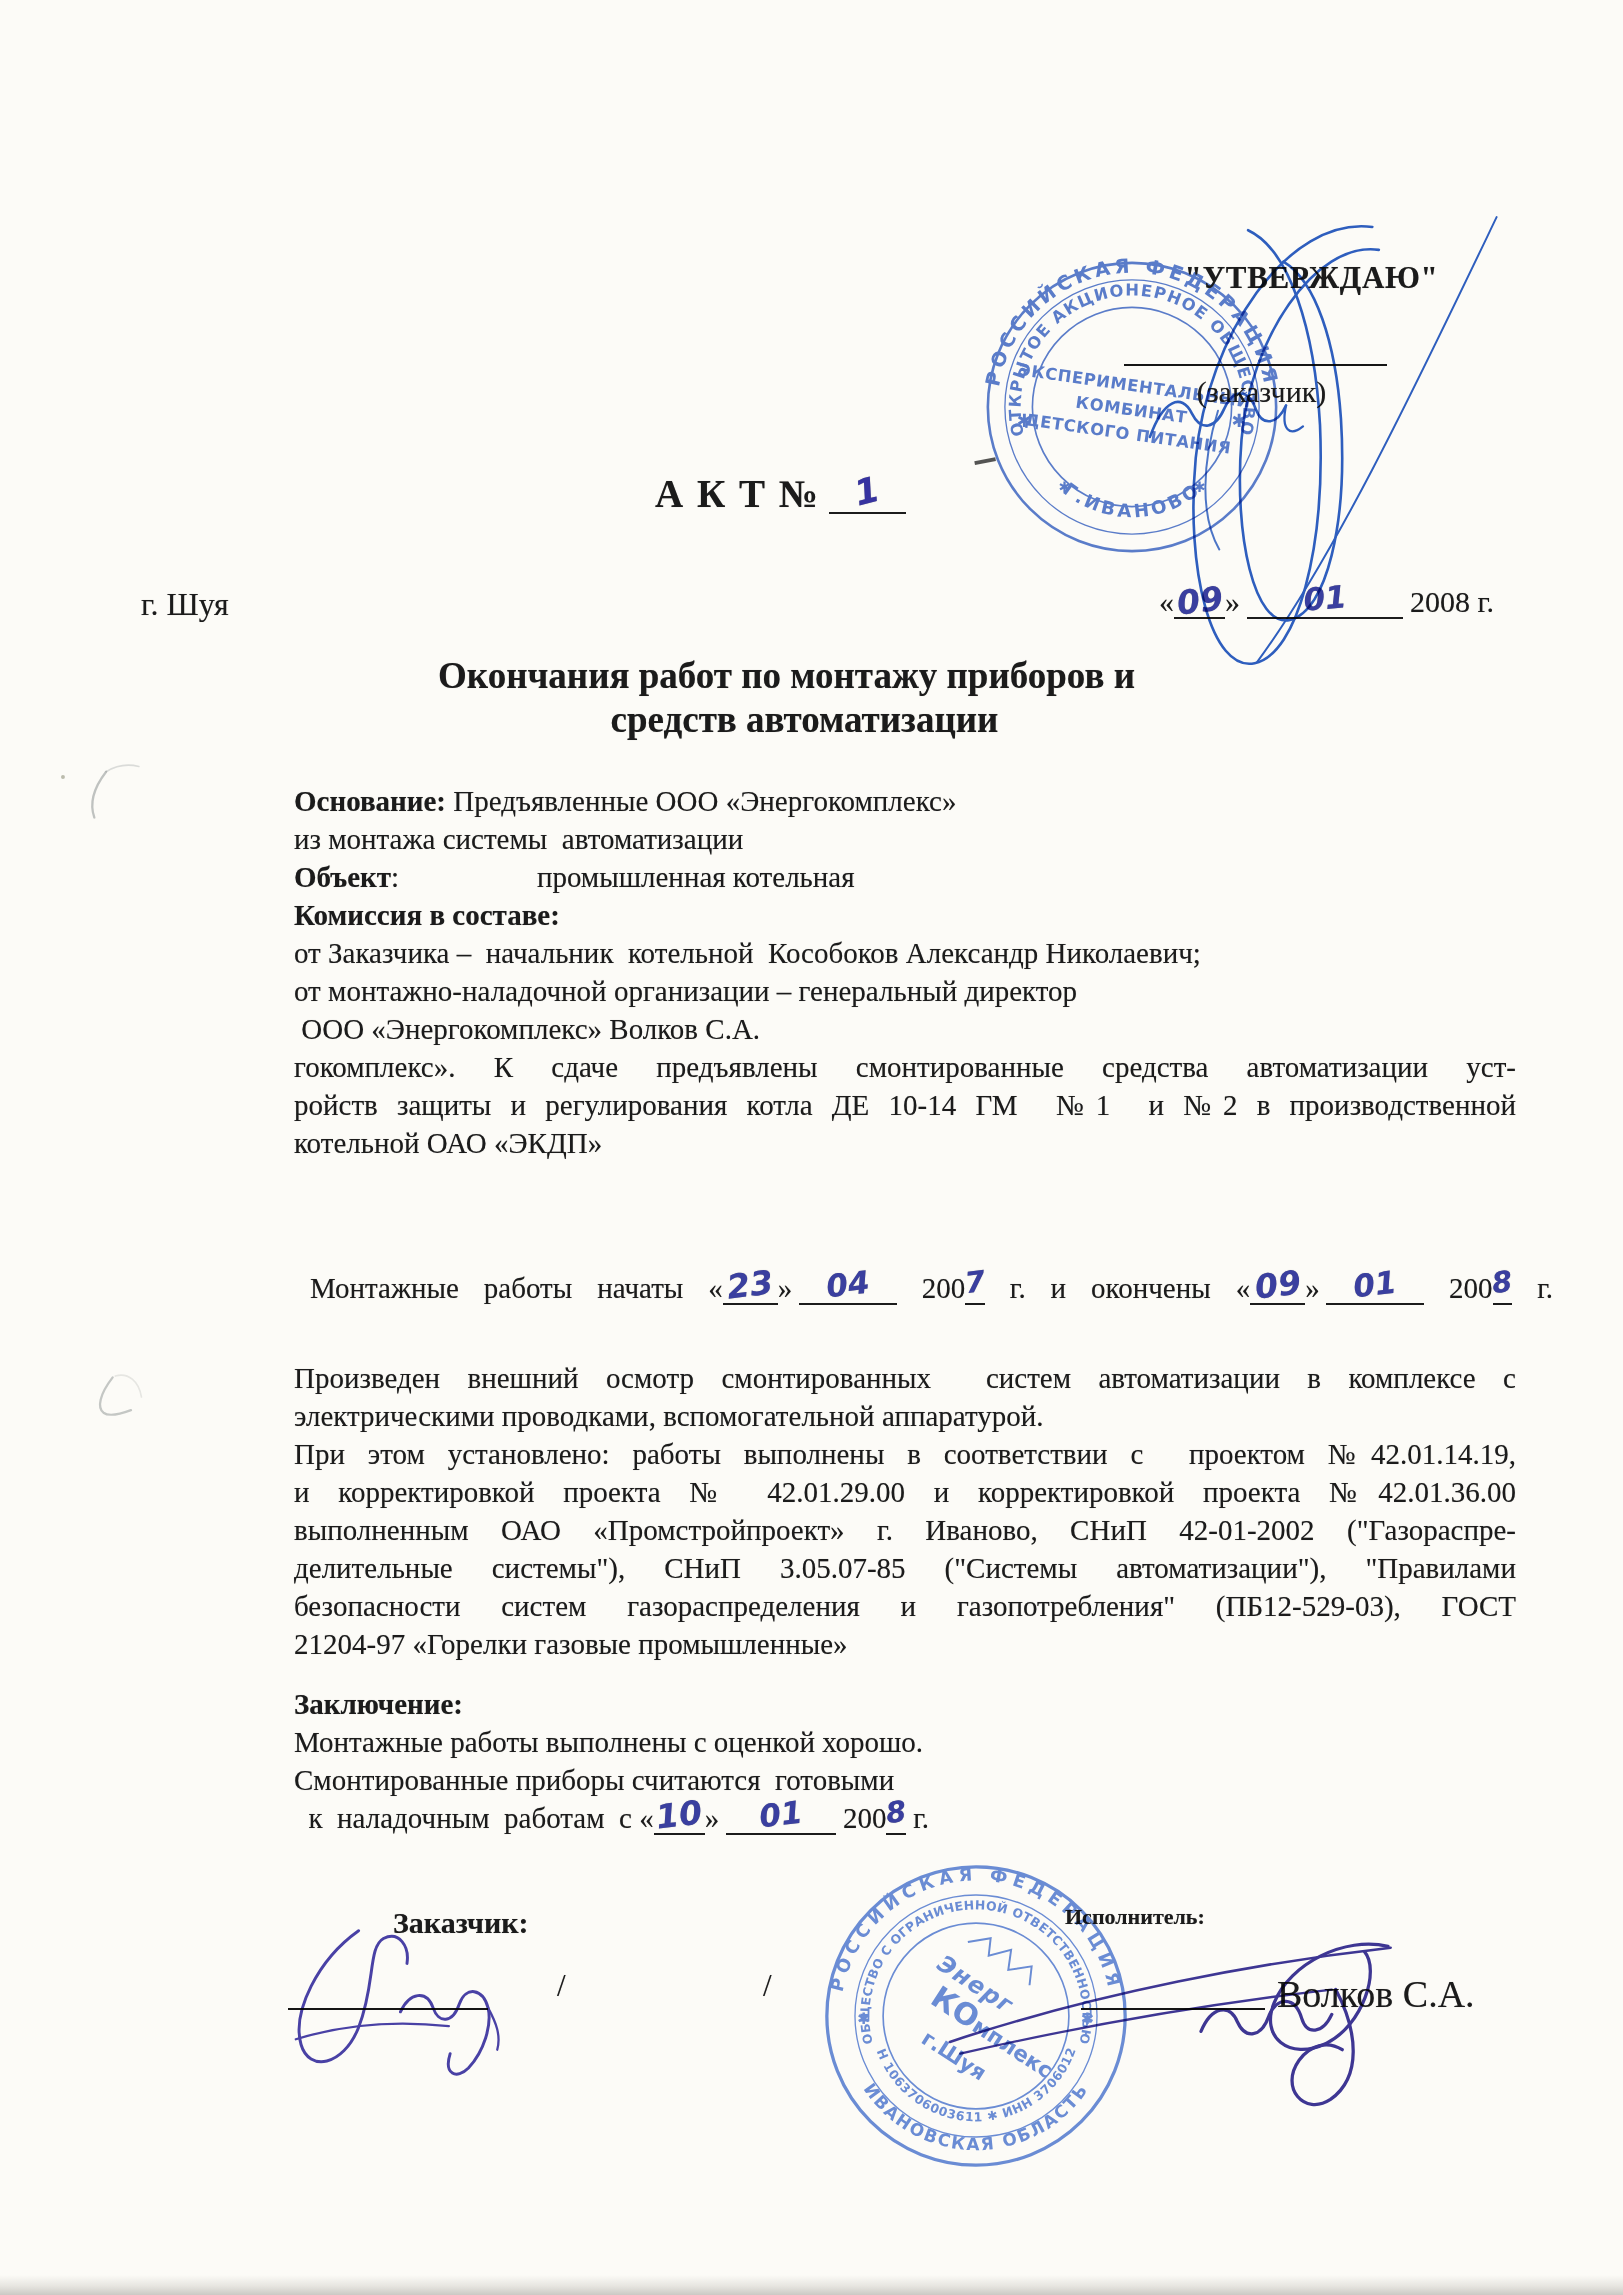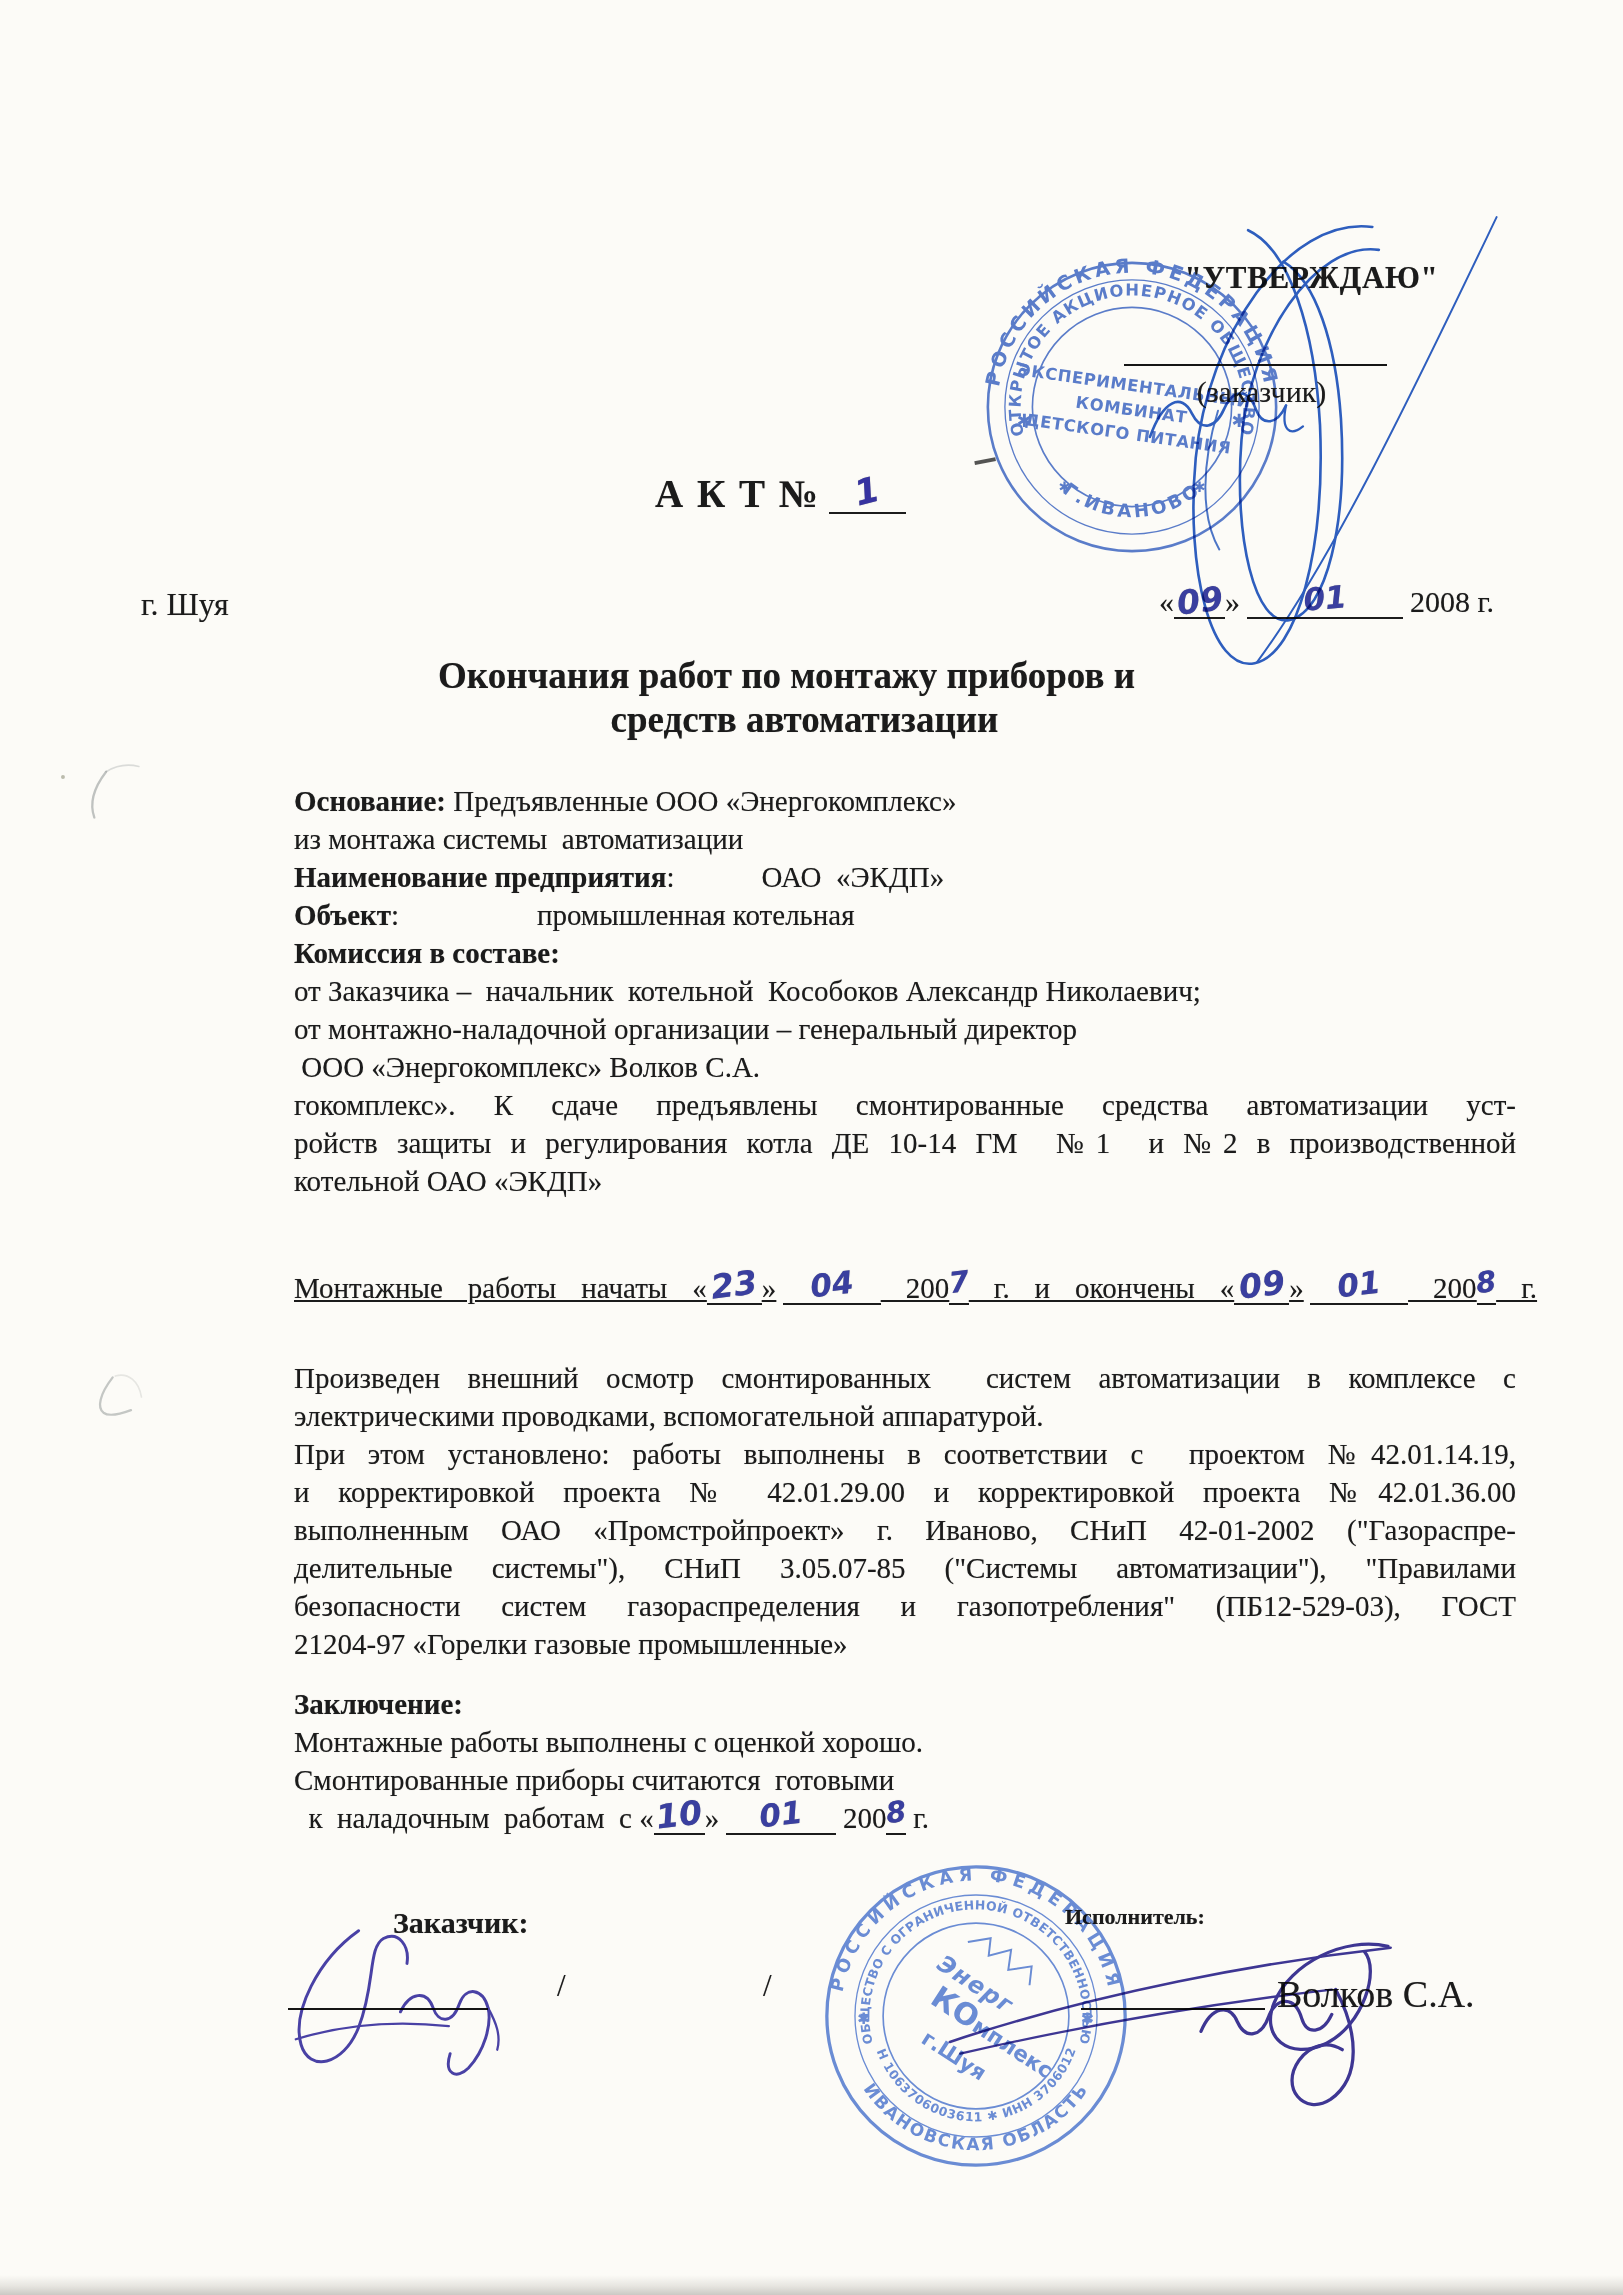--- a/index.html
+++ b/index.html
@@ -22,21 +22,21 @@
   #act-row{left:655px;top:471px;font-size:39px;font-weight:700;letter-spacing:2px;white-space:nowrap;}
   #act-row .blank{width:77px;height:38px;border-bottom-width:2.6px;margin-left:9.2px;}
   #act-row .hw{font-size:35px;color:#3733a0;transform:translateX(-50%) rotate(-14deg);}
   #city{left:141px;top:586px;font-size:32px;}
   #date-top{left:1159px;top:585px;font-size:30px;white-space:nowrap;}
   #date-top .blank{height:30px;}
   #title{left:281px;top:654px;width:1011px;text-align:center;font-size:37px;font-weight:700;line-height:44px;}
   #title .t2{padding-left:36px;}
   .para{left:294px;width:1222px;font-size:29px;line-height:38px;}
   #para1{top:782px;}
-  #works{left:294px;top:1272px;width:1243px;font-size:29px;text-decoration:underline;}
+  #works{left:310px;top:1272px;width:1243px;font-size:29px;}
   #para2{top:1359px;}
   #conclusion{top:1685px;}
   #sig-customer-label{left:393px;top:1906px;font-size:30px;font-weight:700;}
   #sig-executor-label{left:1065px;top:1904px;font-size:22px;font-weight:700;}
   #sig-line-left{left:288px;top:2008px;width:200px;height:0;border-top:2px solid #151515;}
   #slash1{left:557px;top:1968px;font-size:31px;}
   #slash2{left:763px;top:1968px;font-size:31px;}
   #sig-line-right{left:1081px;top:2008px;width:184px;height:0;border-top:2px solid #151515;}
   #executor-name{left:1277px;top:1972px;font-size:38px;}
   .stamp{mix-blend-mode:multiply;opacity:.92;}
@@ -96,21 +96,20 @@
   </div>
 
   <div class="abs print" id="title">
     <div>Окончания работ по монтажу приборов и</div>
     <div class="t2">средств автоматизации</div>
   </div>
 
   <div class="abs print para" id="para1">
     <div class="line"><span class="b">Основание:</span><span> Предъявленные ООО «Энергокомплекс»</span></div>
     <div class="line">из монтажа системы&nbsp; автоматизации</div>
-    <div class="line"><span class="b">Наименование предприятия</span><span>:&nbsp;&nbsp;&nbsp;&nbsp;&nbsp;&nbsp;&nbsp;&nbsp;&nbsp;&nbsp;&nbsp;&nbsp;ОАО&nbsp; «ЭКДП»</span></div>
     <div class="line"><span class="b">Объект</span><span>:&nbsp;&nbsp;&nbsp;&nbsp;&nbsp;&nbsp;&nbsp;&nbsp;&nbsp;&nbsp;&nbsp;&nbsp;&nbsp;&nbsp;&nbsp;&nbsp;&nbsp;&nbsp;&nbsp;промышленная котельная</span></div>
     <div class="line b">Комиссия в составе:</div>
     <div class="line">от Заказчика –&nbsp; начальник&nbsp; котельной&nbsp; Кособоков Александр Николаевич;</div>
     <div class="line">от монтажно-наладочной организации – генеральный директор</div>
     <div class="line">&nbsp;ООО «Энергокомплекс» Волков С.А.</div>
     <div class="line just">гокомплекс». К сдаче предъявлены смонтированные средства автоматизации уст-</div>
     <div class="line just">ройств защиты и регулирования котла ДЕ 10-14 ГМ&nbsp; №1&nbsp; и №2 в производственной</div>
     <div class="line">котельной ОАО «ЭКДП»</div>
   </div>
 

